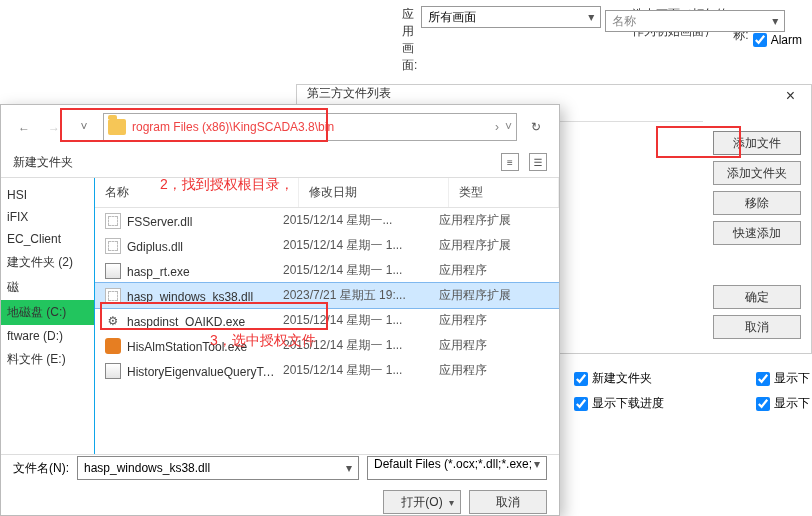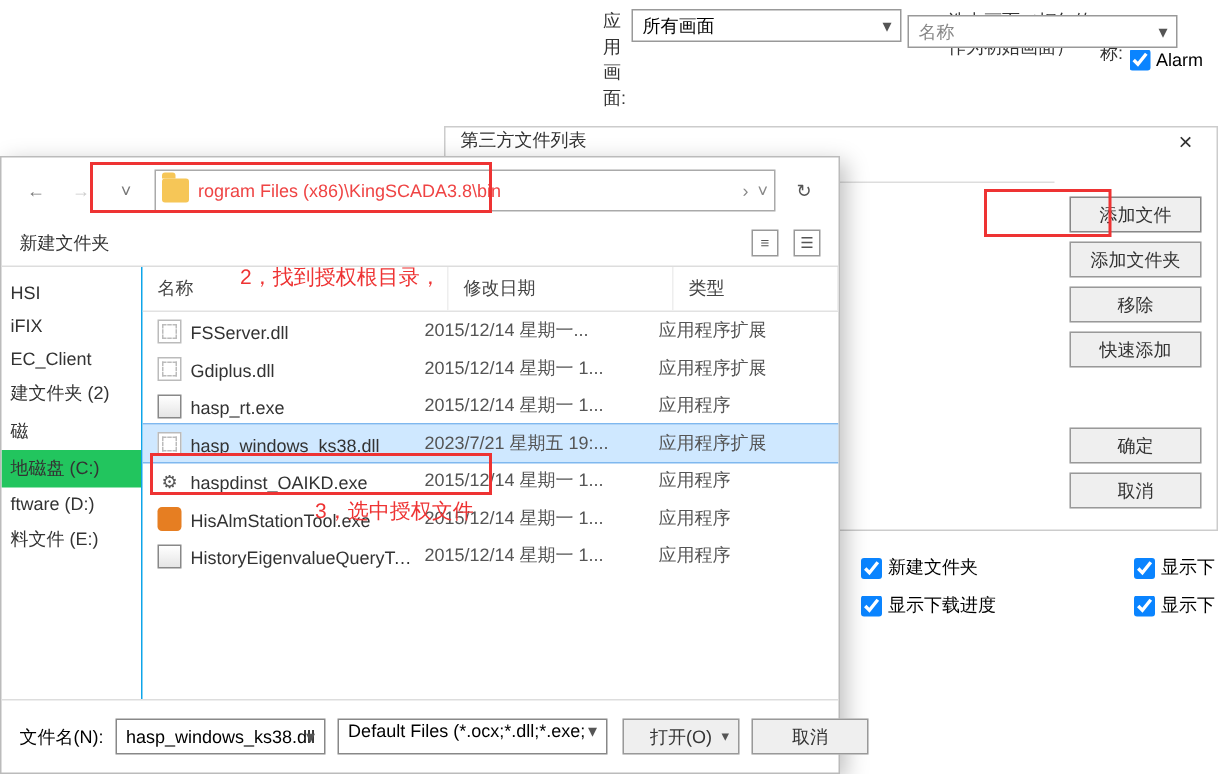--- a/index.html
+++ b/index.html
@@ -70,21 +70,21 @@
 .ficon { width: 16px; height: 16px; flex-shrink: 0; display:flex; align-items:center; justify-content:center; }
 .ficon.dll { border: 1px solid #bbb; background: #fff; position: relative; }
 .ficon.dll::after { content:""; position:absolute; inset:2px; border:1px dashed #bbb; }
 .ficon.exe { border: 1px solid #888; background: linear-gradient(#fff,#e5e5e5); }
 .ficon.orange { background: #e67e22; border-radius: 3px; }
 .ficon.gear { color:#555; font-size:12px; }
 .fname { flex: 1.05; color: #333; overflow:hidden; text-overflow:ellipsis; white-space:nowrap; }
 .fdate { width: 150px; color: #555; overflow:hidden; text-overflow:ellipsis; white-space:nowrap; }
 .ftype { width: 110px; color: #555; overflow:hidden; text-overflow:ellipsis; white-space:nowrap; }
 
-.od-bottom { padding: 12px 12px; border-top: 1px solid #ddd; display: flex; flex-direction: row; gap: 10px; }
+.od-bottom { padding: 1px 12px; border-top: 1px solid #ddd; display: flex; flex-direction: column; gap: 10px; }
 .fn-row { display: flex; align-items: center; gap: 8px; }
 .fn-label { white-space: nowrap; }
 .fn-input { flex: 1; height: 24px; border: 1px solid #888; padding: 0 6px; display:flex; align-items:center; position:relative; }
 .fn-input::after { content:"▾"; position:absolute; right:6px; color:#555; }
 .filter-sel { width: 180px; height: 24px; border: 1px solid #888; padding: 0 6px; display:flex; position:relative; }
 .filter-sel::after { content:"▾"; position:absolute; right:6px; color:#555; }
 .btn-row { display: flex; justify-content: flex-end; gap: 8px; }
 .btn-row .winbtn { width: 78px; position:relative; }
 .arrow-slot::after { content:"▾"; position:absolute; right:6px; font-size:10px; color:#555; }
 

